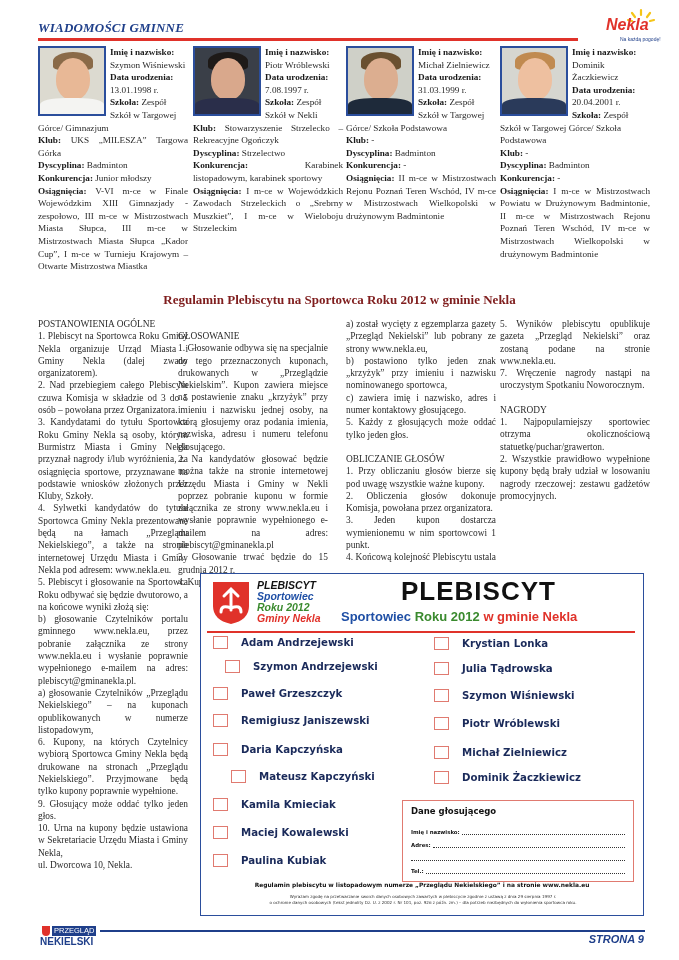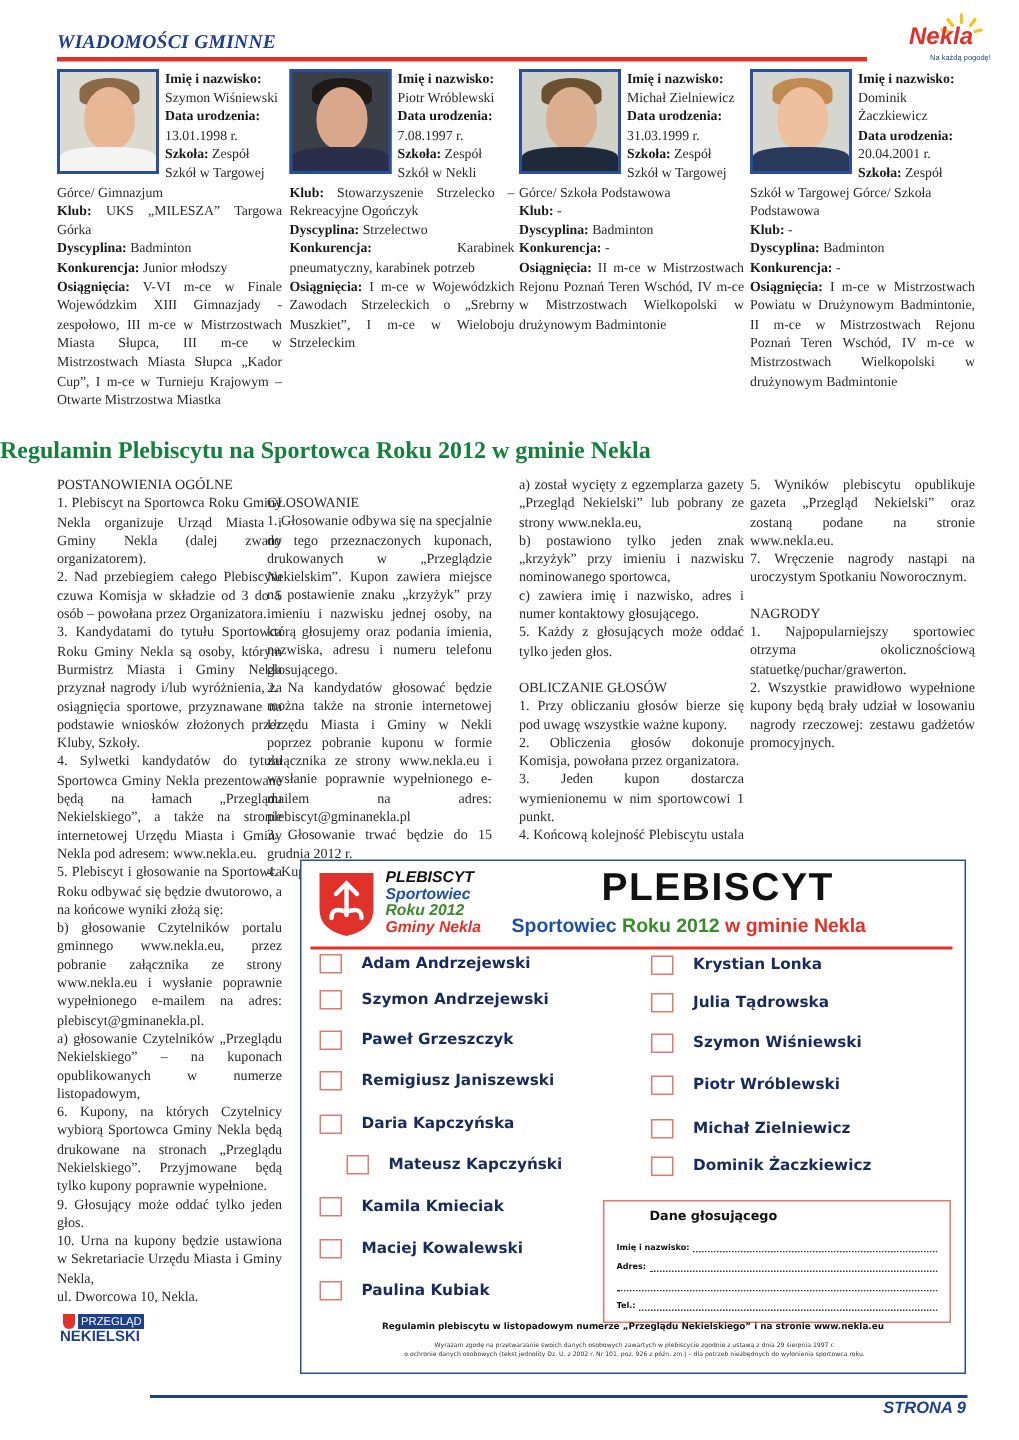--- a/index.html
+++ b/index.html
@@ -17,21 +17,21 @@
   
   .profile { position: absolute; top: 46px; width: 150px; font-size: 9.2px; line-height: 12.6px; }
   .profile .photo { float: left; width: 68px; height: 70px; border: 2px solid #2b4e9c; margin: 0 4px 4px 0; position: relative; overflow: hidden; }
   .profile .photo .face { position: absolute; left: 16px; top: 10px; width: 34px; height: 42px; border-radius: 50% 50% 46% 46%; }
   .profile .photo .hair { position: absolute; left: 13px; top: 4px; width: 40px; height: 18px; border-radius: 50% 50% 20% 20%; }
   .profile .photo .shirt { position: absolute; left: 0; bottom: 0; width: 100%; height: 16px; border-radius: 40% 40% 0 0; }
   .profile b { font-weight: bold; color: #1a1a1a; }
   .profile p { text-align: justify; }
 
   
-  .reg-title { position: absolute; left: 0; width: 679px; top: 292px; font-family: "Liberation Serif", serif; font-weight: bold; font-size: 16px; color: #15803d; }
+  .reg-title { position: absolute; left: 0; width: 679px; top: 292px; text-align: center; font-family: "Liberation Serif", serif; font-weight: bold; font-size: 13px; color: #7f1d1d; }
   .col { position: absolute; top: 318px; font-size: 9.4px; line-height: 12.3px; text-align: justify; color: #2a2a2a; }
   .col p { margin: 0; }
   .col .gap { height: 12px; }
 
   
   .coupon { position: absolute; left: 200px; top: 573px; width: 444px; height: 343px; border: 1.5px solid #2b4e9c; background: #fff; }
   .coupon .crest { position: absolute; left: 10px; top: 6px; width: 40px; height: 46px; }
   .coupon .mini { position: absolute; left: 56px; top: 6px; font-family: "Liberation Sans", sans-serif; font-weight: bold; font-style: italic; font-size: 10.5px; line-height: 11px; }
   .coupon .mini .l1 { color: #111; }
   .coupon .mini .l2 { color: #1f4fa5; }
@@ -40,30 +40,30 @@
   .coupon .big { position: absolute; left: 200px; top: 2px; font-family: "Liberation Sans", sans-serif; font-weight: bold; font-size: 26px; color: #111; letter-spacing: 1px; }
   .coupon .sub { position: absolute; left: 140px; top: 35px; font-family: "Liberation Sans", sans-serif; font-weight: bold; font-size: 13px; white-space: nowrap; }
   .coupon .sub .s1 { color: #1f4fa5; }
   .coupon .sub .s2 { color: #3a8a2e; }
   .coupon .sub .s3 { color: #e0322a; }
   .coupon .rule { position: absolute; left: 6px; top: 57px; width: 428px; height: 2px; background: #e0322a; }
   .cand { position: absolute; font-family: "DejaVu Sans", sans-serif; font-weight: bold; font-size: 10.2px; color: #1a2a5a; white-space: nowrap; }
   .cand .box { display: inline-block; width: 15px; height: 13px; border: 1.3px solid #e07a70; vertical-align: middle; margin-right: 13px; cursor: pointer; }
   .cand .name { vertical-align: middle; }
   .voter { position: absolute; left: 201px; top: 202px; width: 232px; height: 82px; border: 1px solid #e07a70; padding: 5px 8px; font-family: "DejaVu Sans", sans-serif; }
-  .voter .vt { font-weight: bold; font-size: 8.5px; color: #111; margin-bottom: 6px; margin-left: 22px; }
+  .voter .vt { font-weight: bold; font-size: 8.5px; color: #111; margin-bottom: 6px; }
   .voter .vf { font-size: 5.4px; color: #111; height: 13px; display: flex; align-items: flex-end; white-space: nowrap; overflow: hidden; }
   .voter .vf .lbl { font-weight: bold; margin-right: 2px; }
   .voter .vf .dots { flex: 1; border-bottom: 1px dotted #333; height: 6px; }
   .coupon .footnote { position: absolute; left: 0; width: 100%; top: 308px; text-align: center; font-family: "DejaVu Sans", sans-serif; font-weight: bold; font-size: 5.9px; color: #111; }
   .coupon .consent { position: absolute; left: 8px; width: 428px; top: 320px; text-align: center; font-family: "DejaVu Sans", sans-serif; font-size: 4.1px; line-height: 5.5px; color: #333; }
 
   
   .footer-rule { position: absolute; left: 100px; top: 930px; width: 545px; height: 1.5px; background: #1f3f8a; }
-  .footer-logo { position: absolute; left: 38px; top: 876px; width: 62px; height: 28px; }
+  .footer-logo { position: absolute; left: 38px; top: 926px; width: 62px; height: 28px; }
   .footer-logo .shield { position: absolute; left: 4px; top: 0; width: 8px; height: 10px; background: #e0322a; border-radius: 0 0 4px 4px; }
   .footer-logo .p1 { position: absolute; left: 14px; top: 0; padding: 0 2px; background: #1f3f8a; color: #fff; font-family: "Liberation Sans", sans-serif; font-size: 7.5px; line-height: 10px; }
   .footer-logo .p2 { position: absolute; left: 2px; top: 10px; color: #1f3f8a; font-family: "Liberation Sans", sans-serif; font-weight: bold; font-size: 10px; }
   .page-num { position: absolute; right: 35px; top: 933px; font-family: "Liberation Sans", sans-serif; font-style: italic; font-weight: bold; font-size: 11px; color: #1f3f8a; }
 </style>
 </head>
 <body>
 
 <div class="header-title">WIADOMOŚCI GMINNE</div>
 <div class="header-rule"></div>
@@ -96,21 +96,21 @@
 
 <div class="profile" style="left:193px;">
   <div class="photo" style="background:#3a3f48;">
     <div class="hair" style="background:#1e1a18;"></div>
     <div class="face" style="background:#d9a88c;"></div>
     <div class="shirt" style="background:#2a2e4a;"></div>
   </div>
   <div><b>Imię i nazwisko:</b><br><span>Piotr Wróblewski</span><br><b>Data urodzenia:</b><br><span>7.08.1997 r.</span><br><b>Szkoła:</b> <span>Zespół Szkół w Nekli</span></div>
   <p><b>Klub:</b> <span>Stowarzyszenie Strzelecko – Rekreacyjne Ogończyk</span></p>
   <p><b>Dyscyplina:</b> <span>Strzelectwo</span></p>
-  <p><b>Konkurencja:</b> <span>Karabinek pneumatyczny, karabinek potrzeb</span></p>
+  <p><b>Konkurencja:</b> <span>Karabinek listopadowym, karabinek sportowy</span></p>
   <p><b>Osiągnięcia:</b> <span>I m-ce w Wojewódzkich Zawodach Strzeleckich o „Srebrny Muszkiet”, I m-ce w Wieloboju Strzeleckim</span></p>
 </div>
 
 <div class="profile" style="left:346px;">
   <div class="photo" style="background:#cfd0c8;">
     <div class="hair" style="background:#6a5030;"></div>
     <div class="face" style="background:#dcae90;"></div>
     <div class="shirt" style="background:#1e2a3a;"></div>
   </div>
   <div><b>Imię i nazwisko:</b><br><span>Michał Zielniewicz</span><br><b>Data urodzenia:</b><br><span>31.03.1999 r.</span><br><b>Szkoła:</b> <span>Zespół Szkół w Targowej Górce/ Szkoła Podstawowa</span></div>
@@ -194,21 +194,21 @@
   </div>
   <div class="big">PLEBISCYT</div>
   <div class="sub">
     <span class="s1">Sportowiec</span>
     <span class="s2">Roku 2012</span>
     <span class="s3">w gminie Nekla</span>
   </div>
   <div class="rule"></div>
 
   <div class="cand" style="left:12px; top:62px;"><span class="box"></span><span class="name">Adam Andrzejewski</span></div>
-  <div class="cand" style="left:12px; top:86px;"><span class="box"></span><span class="name">Szymon Andrzejewski</span></div>
+  <div class="cand" style="left:24px; top:86px;"><span class="box"></span><span class="name">Szymon Andrzejewski</span></div>
   <div class="cand" style="left:12px; top:113px;"><span class="box"></span><span class="name">Paweł Grzeszczyk</span></div>
   <div class="cand" style="left:12px; top:140px;"><span class="box"></span><span class="name">Remigiusz Janiszewski</span></div>
   <div class="cand" style="left:12px; top:169px;"><span class="box"></span><span class="name">Daria Kapczyńska</span></div>
   <div class="cand" style="left:30px; top:196px;"><span class="box"></span><span class="name">Mateusz Kapczyński</span></div>
   <div class="cand" style="left:12px; top:224px;"><span class="box"></span><span class="name">Kamila Kmieciak</span></div>
   <div class="cand" style="left:12px; top:252px;"><span class="box"></span><span class="name">Maciej Kowalewski</span></div>
   <div class="cand" style="left:12px; top:280px;"><span class="box"></span><span class="name">Paulina Kubiak</span></div>
 
   <div class="cand" style="left:233px; top:63px;"><span class="box"></span><span class="name">Krystian Lonka</span></div>
   <div class="cand" style="left:233px; top:88px;"><span class="box"></span><span class="name">Julia Tądrowska</span></div>

